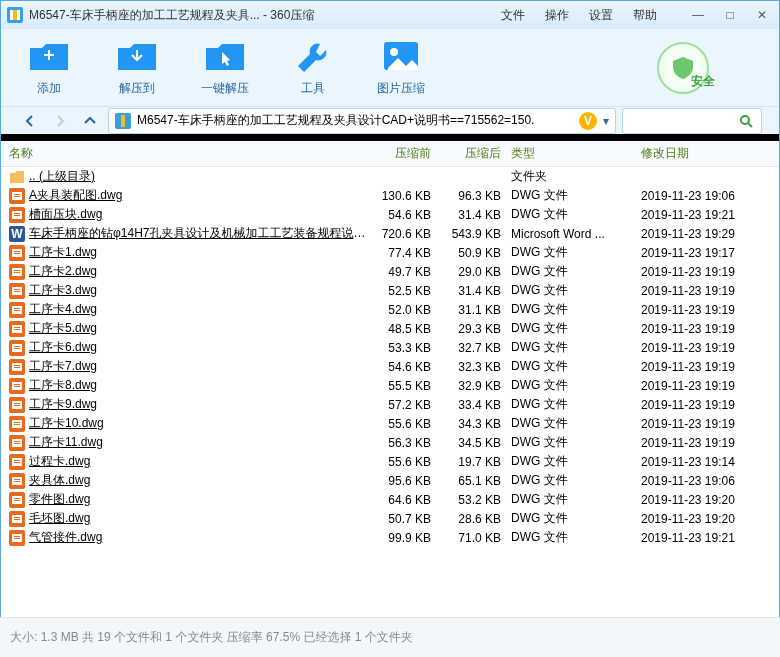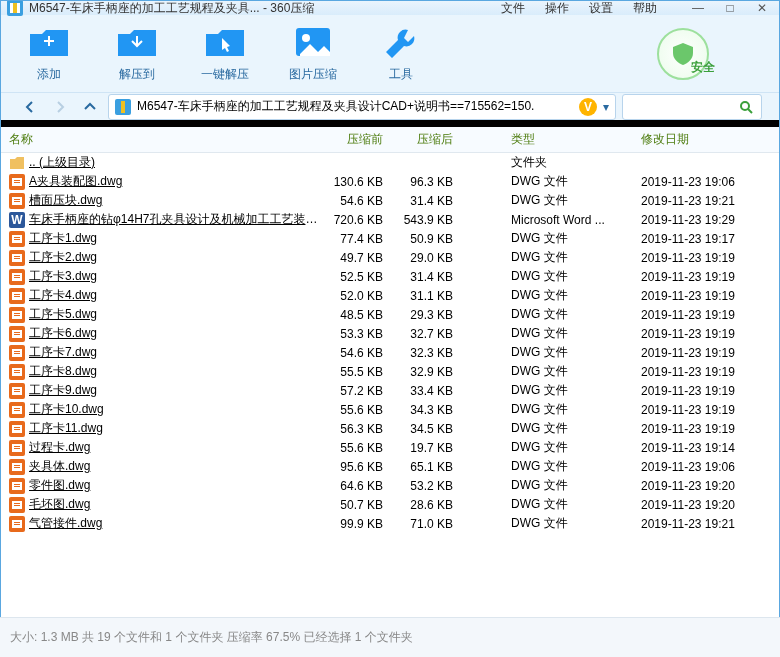--- a/index.html
+++ b/index.html
@@ -1,17 +1,17 @@
 <!DOCTYPE html>
 <html><head>
 <meta charset="utf-8">
 <style>
 *{box-sizing:border-box;margin:0;padding:0;font-family:"Microsoft YaHei",sans-serif;font-size:12px;}
 body{width:780px;height:657px;background:#fff;overflow:hidden;border:1px solid #5aa7e0;}
-.titlebar{height:14px;background:linear-gradient(#eaf4fd,#d9ecfb);display:flex;align-items:center;padding:0 6px;color:#333;}
+.titlebar{height:28px;background:linear-gradient(#eaf4fd,#d9ecfb);display:flex;align-items:center;padding:0 6px;color:#333;}
 .titlebar .t-icon{width:16px;height:16px;margin-right:6px;}
 .titlebar .title{flex:0 0 auto;max-width:320px;white-space:nowrap;overflow:hidden;text-overflow:ellipsis;}
 .titlebar .spacer{flex:1;}
 .titlebar .menu{display:flex;gap:20px;margin-right:20px;}
 .titlebar .menu span{cursor:default;}
 .titlebar .winbtns{display:flex;gap:10px;margin-left:10px;}
 .titlebar .winbtns div{width:22px;height:18px;display:flex;align-items:center;justify-content:center;cursor:default;color:#555;}
 .toolbar{height:78px;background:#eaf5fd;display:flex;align-items:center;padding:0 18px;gap:28px;border-bottom:1px solid #cfe4f5;}
 .tool{display:flex;flex-direction:column;align-items:center;gap:6px;cursor:default;width:60px;}
 .tool .ticon{width:42px;height:36px;border-radius:6px;display:flex;align-items:center;justify-content:center;}
@@ -23,21 +23,21 @@
 .pathbox .picon{width:16px;height:16px;margin-right:6px;flex-shrink:0;}
 .pathbox .ptext{flex:1;white-space:nowrap;overflow:hidden;text-overflow:ellipsis;}
 .pathbox .vbadge{width:18px;height:18px;border-radius:50%;background:#ffb400;color:#fff;display:flex;align-items:center;justify-content:center;font-weight:bold;margin-left:4px;flex-shrink:0;}
 .pathbox .dd{margin-left:6px;color:#2a6aa0;flex-shrink:0;}
 .searchbox{width:140px;height:26px;background:#fff;border:1px solid #b8d4ec;border-radius:3px;display:flex;align-items:center;justify-content:flex-end;padding:0 8px;}
 .searchbox .sicon{color:#3a9f3a;}
 .headerrow{height:26px;background:#f7fbff;border-bottom:1px solid #e0e8ef;display:flex;align-items:center;padding:0 8px;color:#4d7c0f;}
 .col-name{flex:1;min-width:0;}
 .col-before{width:70px;text-align:right;padding-right:10px;}
 .col-after{width:70px;text-align:right;padding-right:10px;}
-.col-type{width:130px;margin-left:48px;}
+.col-type{width:130px;}
 .col-date{width:130px;}
 .filelist{height:466px;overflow:auto;}
 .row{height:19px;display:flex;align-items:center;padding:0 8px;white-space:nowrap;}
 .row .ficon{width:16px;height:16px;margin-right:4px;flex-shrink:0;}
 .row .fname{flex:1;min-width:0;overflow:hidden;text-overflow:ellipsis;text-decoration:underline;}
 .statusbar{position:absolute;bottom:0;left:0;right:0;height:40px;background:#f3f7fb;border-top:1px solid #dde6ee;display:flex;align-items:center;padding:16px 10px;color:#888;}
 svg{display:block;}
 </style>
 </head>
 <body>
@@ -90,34 +90,34 @@
         <svg width="42" height="36">
           <path d="M2 10h12l4-4h22v26H2z" fill="#2196f3"></path>
           <path d="M18 14l8 8-3 1 2 4-2 1-2-4-3 2z" fill="#fff"></path>
         </svg>
       </div>
     <span class="label">一键解压</span>
   </div>
   <div class="tool">
     <div class="ticon">
         <svg width="42" height="36">
+          <path d="M28 6a8 8 0 00-10 10L6 28l6 6 12-12a8 8 0 0010-10l-6 6-4-4z" fill="#2196f3"></path>
+        </svg>
+      </div>
+    <span class="label">工具</span>
+  </div>
+  <div class="tool">
+    <div class="ticon">
+        <svg width="42" height="36">
           <rect x="4" y="4" width="34" height="28" rx="3" fill="#2196f3"></rect>
           <circle cx="14" cy="14" r="4" fill="#fff"></circle>
           <path d="M8 30l10-10 8 8 6-6 6 6v4H8z" fill="#fff"></path>
         </svg>
       </div>
     <span class="label">图片压缩</span>
-  </div>
-  <div class="tool">
-    <div class="ticon">
-        <svg width="42" height="36">
-          <path d="M28 6a8 8 0 00-10 10L6 28l6 6 12-12a8 8 0 0010-10l-6 6-4-4z" fill="#2196f3"></path>
-        </svg>
-      </div>
-    <span class="label">工具</span>
   </div>
   <div class="safe">
     <span style="display:flex;flex-direction:column;align-items:center;">
       <svg width="20" height="22">
           <path d="M10 0l10 4v6c0 6-5 10-10 12C5 20 0 16 0 10V4z" fill="#6bc76b"></path>
         </svg>
     </span>
   </div>
   <span style="position:relative;left:-46px;top:14px;color:#3a9f3a;font-weight:bold;pointer-events:none;">安全</span>
 </div>

